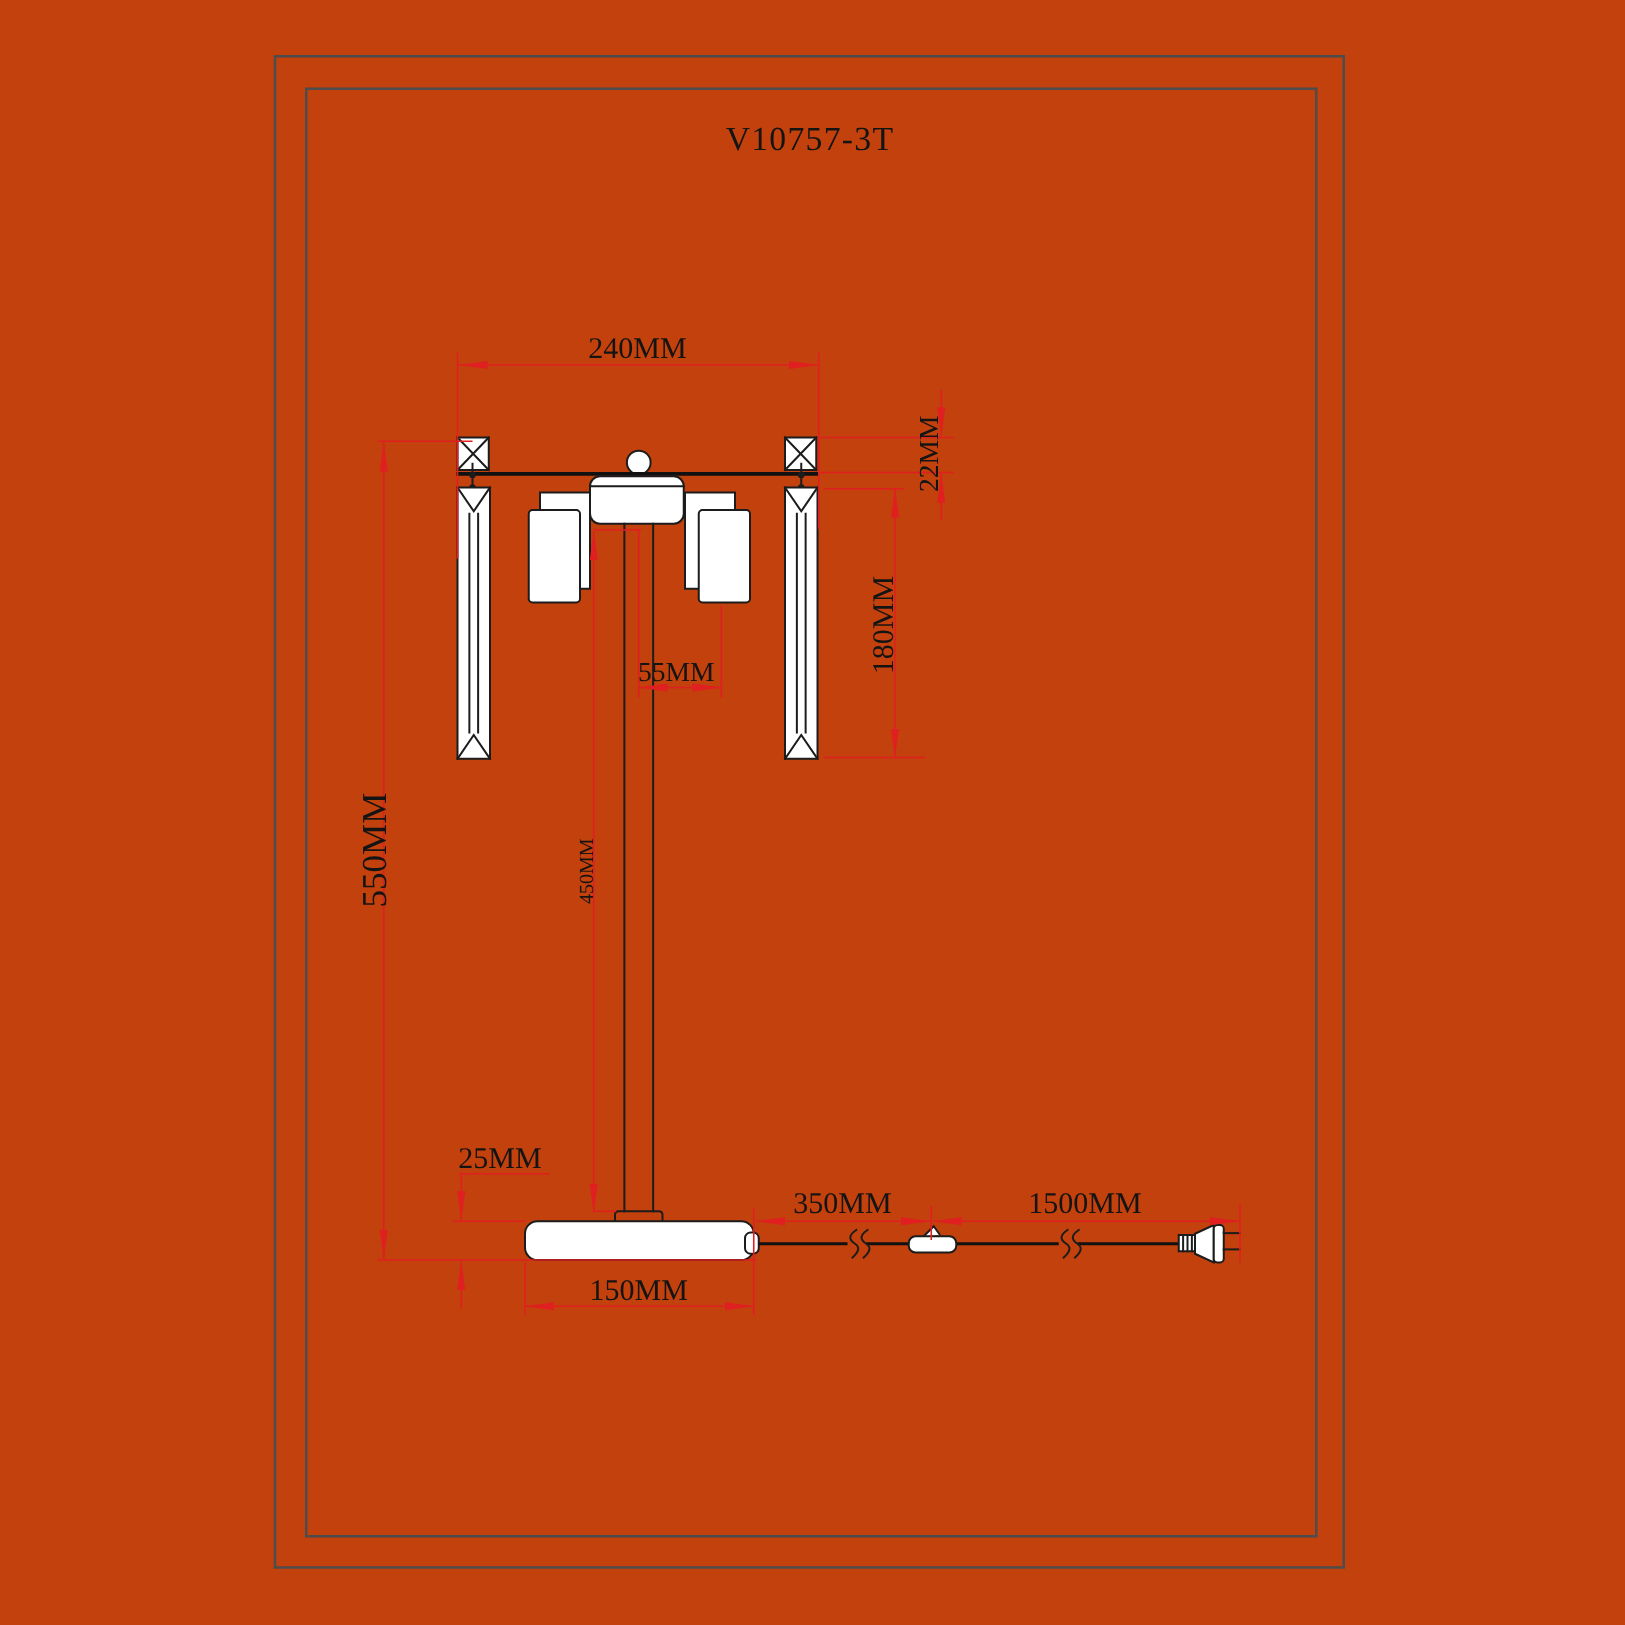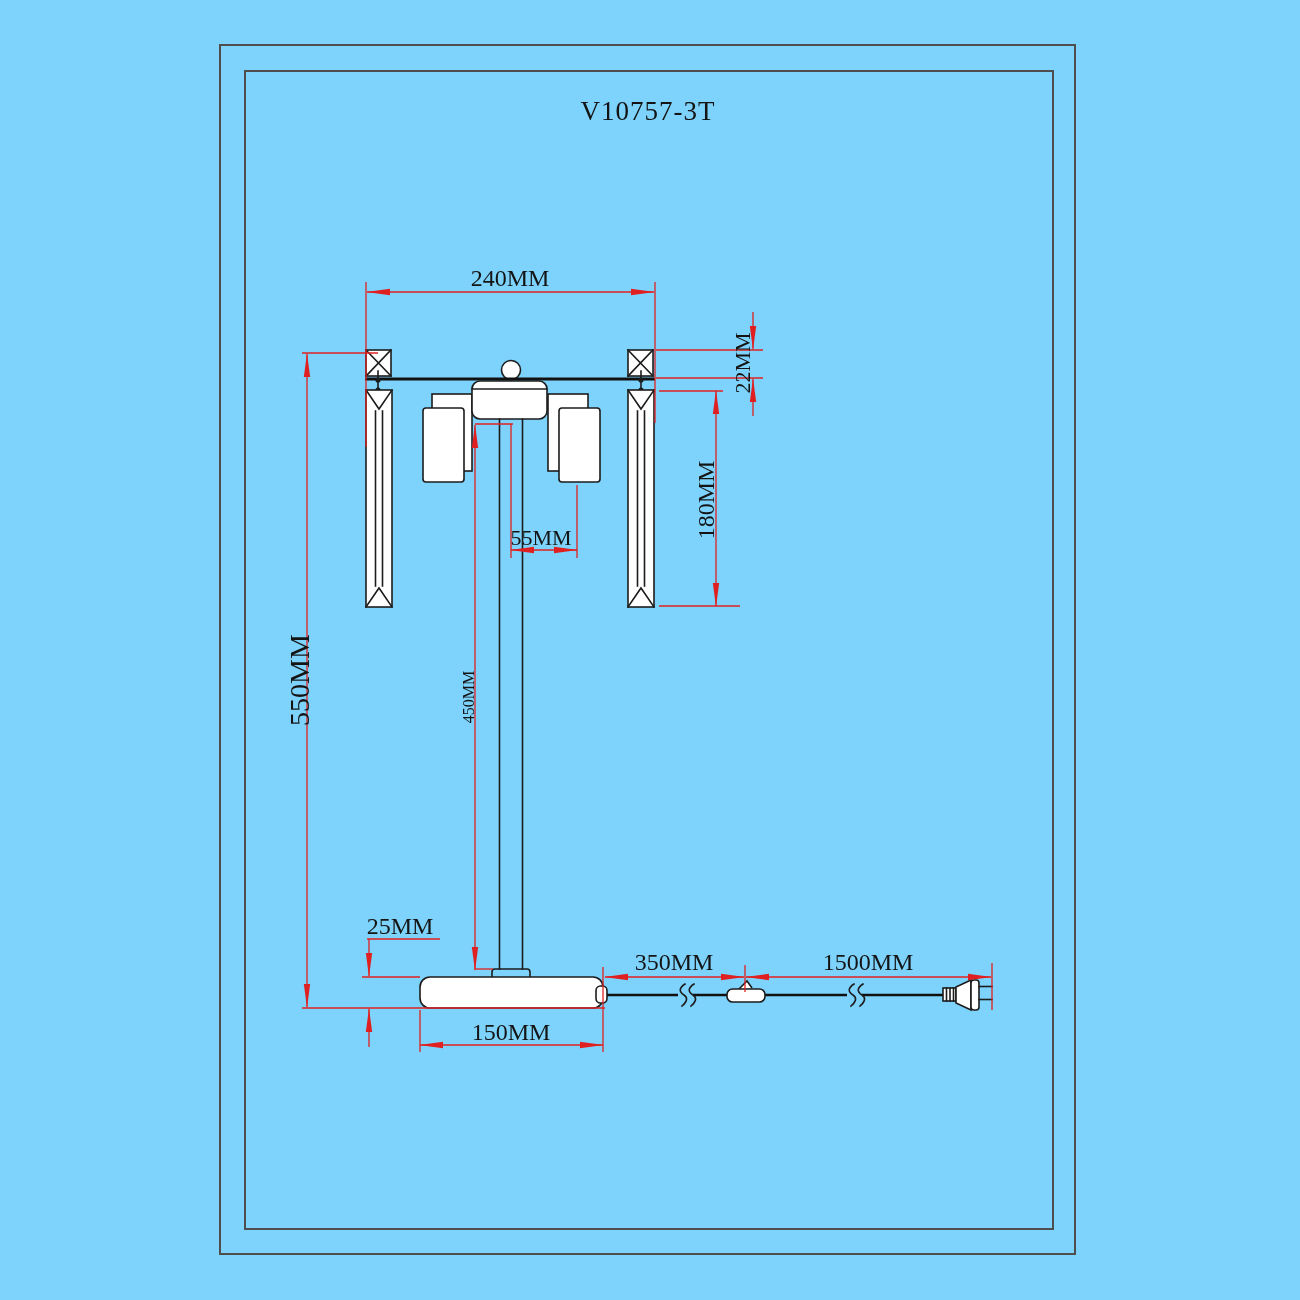--- a/index.html
+++ b/index.html
@@ -1,16 +1,16 @@
 <!DOCTYPE html>
 <html><head>
 <meta charset="utf-8">
 <style>
   html,body{margin:0;padding:0;background:#fff;}
-  #canvas{position:relative;width:1300px;height:1300px;background:#7dd3fc;overflow:hidden;
+  #canvas{position:relative;width:1300px;height:1300px;background:#c2410c;overflow:hidden;
           font-family:"Liberation Serif", serif;}
   svg{display:block}
   .bk{stroke:#1c1c1c;fill:none;stroke-width:1.6;stroke-linecap:square;}
   .bkf{stroke:#1c1c1c;fill:#ffffff;stroke-width:1.6;}
   .bkthick{stroke:#111;fill:none;stroke-width:3;}
   .cord{stroke:#111;fill:none;stroke-width:2.4;}
   .rd{stroke:#e02020;fill:none;stroke-width:1.3;}
   .dot{fill:#1c1c1c;stroke:none;}
   .txt{font-family:"Liberation Serif", serif;fill:#141414;}
   .t27{font-size:27px;letter-spacing:1px;}

